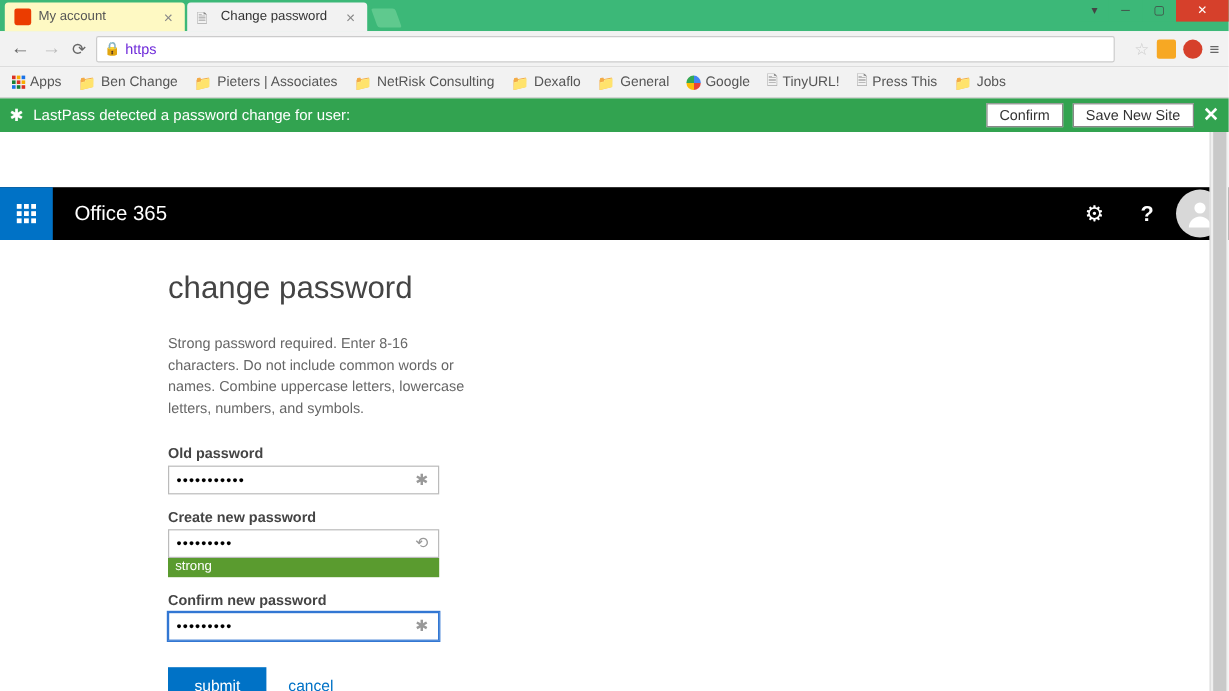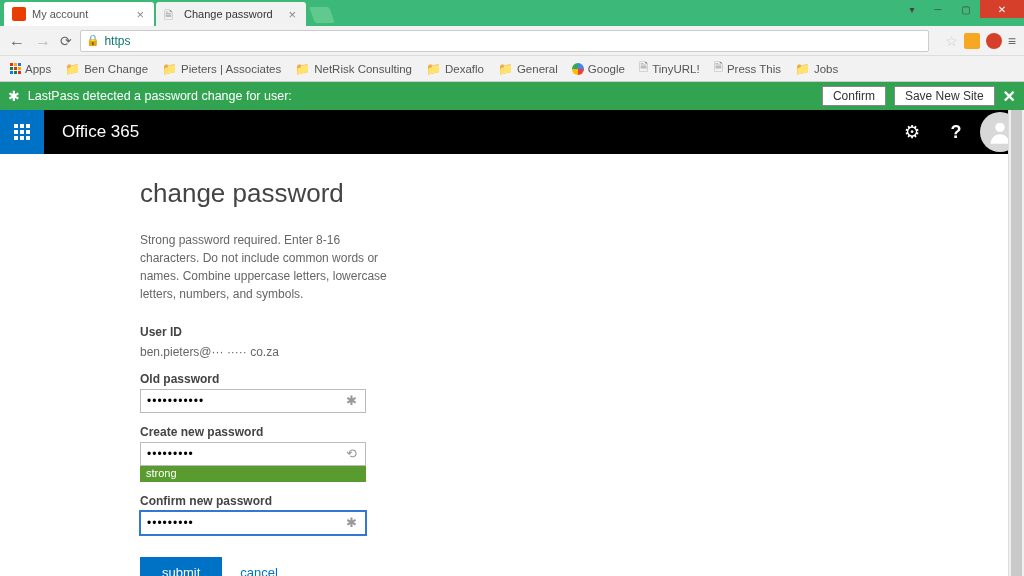--- a/index.html
+++ b/index.html
@@ -9,34 +9,34 @@
 .win-controls { position: absolute; top: 0; right: 0; display: flex; z-index: 100; }
 .win-btn { width: 28px; height: 18px; display: flex; align-items: center; justify-content: center; font-size: 10px; color: #444; }
 .win-min { background: #3cb878; }
 .win-max { background: #3cb878; }
 .win-close { background: #d6402b; color: #fff; width: 44px; }
 .win-user { background: #3cb878; width: 24px; }
 
 
 .tab-strip { height: 26px; background: #3cb878; display: flex; align-items: flex-end; padding-left: 4px; }
 .tab { height: 24px; padding: 0 10px 0 8px; display: flex; align-items: center; gap: 6px; font-size: 11px; color: #555; border-radius: 3px 3px 0 0; margin-right: 2px; position: relative; min-width: 150px; }
-.tab-inactive { background: #ffffff; justify-content: space-between; }
+.tab-inactive { background: #fef9c3; justify-content: space-between; }
 .tab-active { background: #f2f2f2; color: #333; }
 .tab-favicon { width: 14px; height: 14px; display: inline-block; }
 .tab-close { margin-left: auto; color: #888; font-size: 13px; }
 .new-tab-btn { width: 20px; height: 16px; background: #5fc98e; margin-left: 4px; margin-bottom: 3px; border-radius: 2px; transform: skewX(20deg); }
 
 
 .addr-row { height: 30px; background: #f2f2f2; display: flex; align-items: center; padding: 0 8px; border-bottom: 1px solid #ddd; gap: 8px; }
 .nav-arrow { color: #666; font-size: 16px; width: 18px; text-align: center; }
 .nav-arrow.disabled { color: #bbb; }
 .reload { color: #666; font-size: 14px; }
 .url-bar { flex: 1; height: 22px; background: #fff; border: 1px solid #ccc; border-radius: 2px; display: flex; align-items: center; padding: 0 6px; font-size: 12px; gap: 4px; }
 .lock { color: #5bab4a; font-size: 11px; }
-.url-proto { color: #0f766e; }
+.url-proto { color: #6d28d9; }
 .url-rest { color: #666; }
 .addr-right { display: flex; align-items: center; gap: 6px; margin-left: 8px; }
 .star { color: #ccc; font-size: 14px; }
 .ext-icon { width: 16px; height: 16px; border-radius: 2px; }
 .ext1 { background: #f7a823; }
 .ext2 { background: #d6402b; border-radius: 50%; }
 .menu-lines { color: #666; font-size: 14px; }
 
 
 .bookmarks { height: 26px; background: #f2f2f2; display: flex; align-items: center; padding: 0 10px; gap: 14px; border-bottom: 1px solid #ccc; font-size: 11.5px; color: #555; }
@@ -48,21 +48,21 @@
 .page-icon { color: #888; }
 
 
 .lp-banner { height: 28px; background: #32a350; display: flex; align-items: center; padding: 0 8px; color: #fff; font-size: 12.5px; gap: 8px; }
 .lp-icon { color: #fff; font-size: 14px; }
 .lp-right { margin-left: auto; display: flex; align-items: flex-end; gap: 8px; }
 .lp-btn { background: #fff; color: #333; border: 1px solid #888; padding: 2px 10px; font-size: 12px; cursor: pointer; }
 .lp-close { color: #fff; font-size: 16px; font-weight: bold; }
 
 
-.o365-header { height: 44px; background: #000; display: flex; align-items: center; color: #fff; }
+.o365-header { height: 44px; background: #000; display: flex; align-items: center; color: #fff; margin-top: 46px; }
 .waffle { width: 44px; height: 44px; background: #0072c6; display: flex; align-items: center; justify-content: center; }
 .waffle-grid { display: inline-grid; grid-template-columns: repeat(3,4px); grid-template-rows: repeat(3,4px); gap: 2px; }
 .waffle-grid span { background: #fff; }
 .o365-title { font-size: 17px; font-weight: 400; margin-left: 18px; }
 .o365-right { margin-left: auto; display: flex; align-items: center; height: 44px; }
 .o365-icon { width: 44px; height: 44px; display: flex; align-items: center; justify-content: center; color: #fff; font-size: 18px; }
 .avatar { width: 40px; height: 40px; background: #d8d8d8; border-radius: 50%; margin: 2px 4px 2px 2px; display:flex; align-items:center; justify-content:center; }
 .avatar svg { width: 28px; height: 28px; fill: #fff; }
 
 
@@ -216,24 +216,20 @@
           <path d="M4 22c0-4.4 3.6-8 8-8s8 3.6 8 8"></path>
         </svg>
     </div>
   </div>
 </div>
 
 <div class="content">
   <h1 class="page-h1">change password</h1>
   <p class="help-text">Strong password required. Enter 8-16 characters. Do not include common words or names. Combine uppercase letters, lowercase letters, numbers, and symbols.</p>
 
-  <div class="field-group">
-    <span class="field-label">User ID</span>
-    <span class="field-value">ben.pieters@··· ····· co.za</span>
-  </div>
 
   <div class="field-group">
     <span class="field-label">Old password</span>
     <div class="pw-wrap">
       <input class="pw-input" type="text" readonly="" value="•••••••••••" style="">
       <span class="pw-icon">✱</span>
     </div>
   </div>
 
   <div class="field-group">

